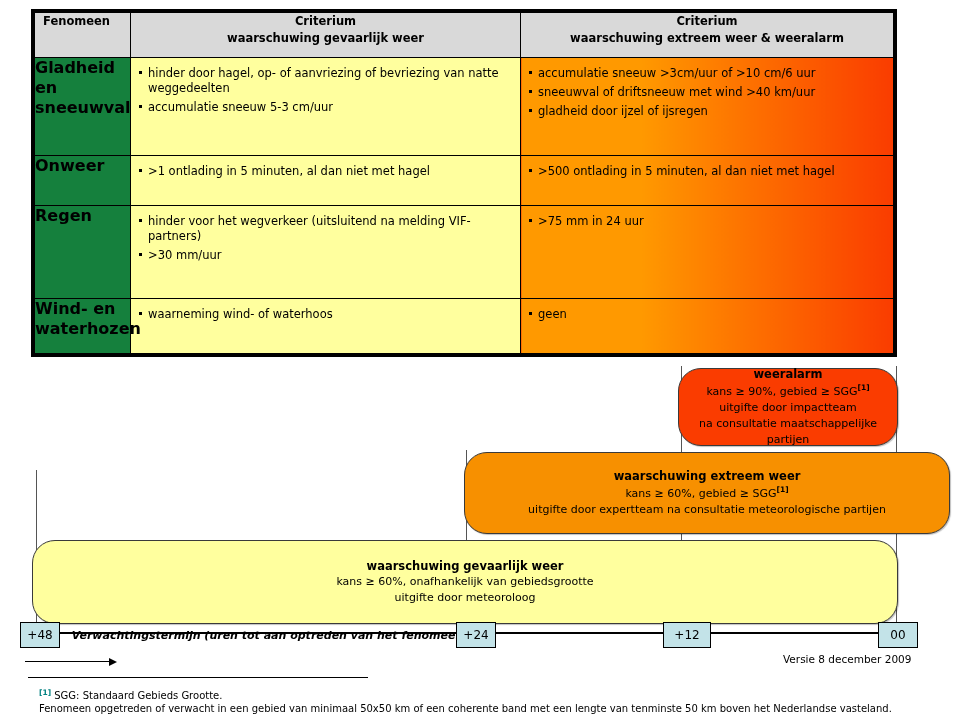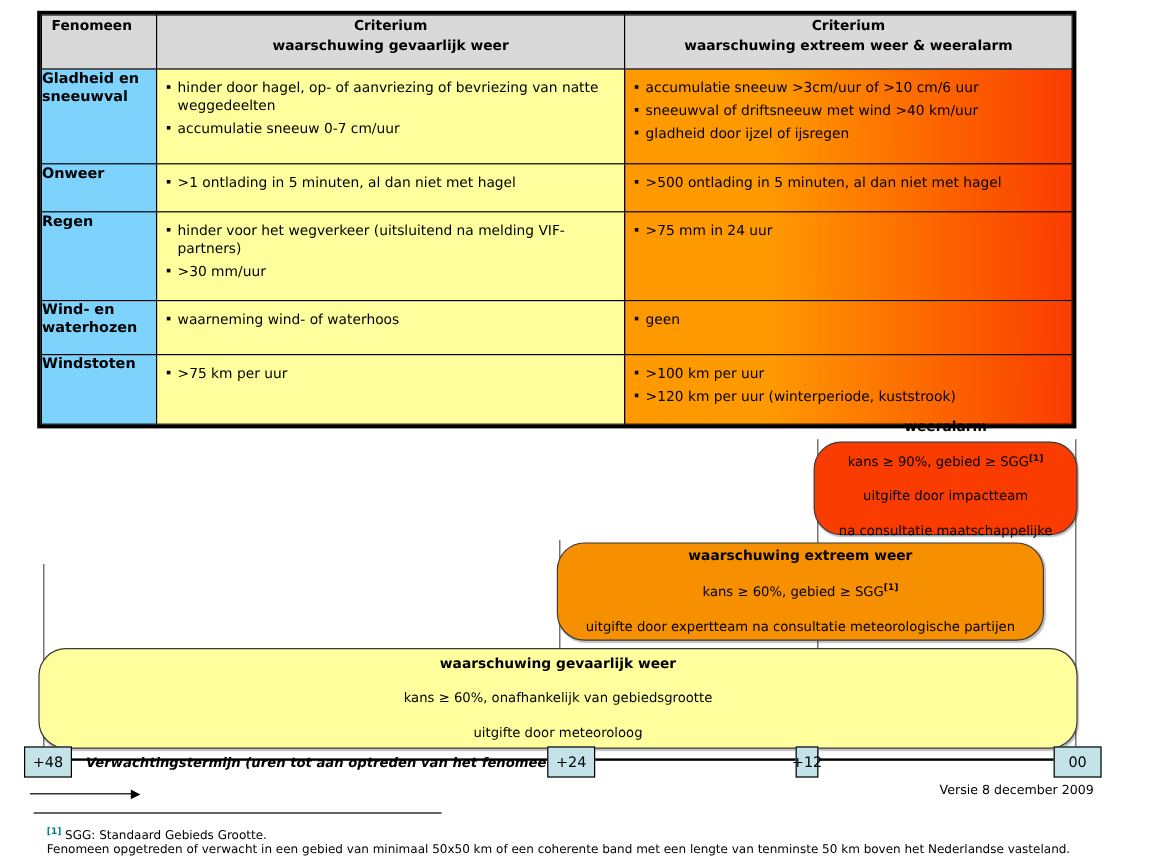--- a/index.html
+++ b/index.html
@@ -38,23 +38,23 @@
     padding:7px 4px 4px 4px;
     line-height:1.5;
   }
   thead th.th-phen{
     text-align:left;padding-left:8px;vertical-align:top;
   }
   thead .th-l1{display:block;}
   thead .th-l2{display:block;}
 
   td.phen{
-    background:#7dd3fc;
+    background:#15803d;
     font-weight:bold;
-    font-size:12px;
+    font-size:16px;
     padding:7px 5px 5px 8px;
     line-height:1.25;
     color:#000;
   }
   td.c1{
     background:#ffff9e;
     padding:6px 8px 5px 7px;
   }
   td.c2{
     background:linear-gradient(to right,#ff9900 0%,#ff9900 32%,#fa3c00 100%);
@@ -80,29 +80,29 @@
     position:absolute;
     border:1px solid #3a3a3a;
     border-radius:23px;
     box-sizing:border-box;
     text-align:center;
     color:#000;
     display:flex;flex-direction:column;justify-content:center;align-items:center;
     box-shadow:1px 1px 1px rgba(0,0,0,.25);
   }
   .wbox .wtitle{font-weight:bold;font-size:11.5px;line-height:1.45;}
-  .wbox .wline{font-size:11px;line-height:1.45;margin-top:13px;}
+  .wbox .wline{font-size:11px;line-height:1.45;}
   .sup{font-size:7.5px;vertical-align:super;font-weight:bold;}
 
   .box-alarm{
     left:678px;top:8px;width:220px;height:78px;
     background:#fa3c00;
   }
   .box-extreem{
-    left:464px;top:92px;width:406px;height:82px;
+    left:464px;top:92px;width:486px;height:82px;
     background:#f79000;
   }
   .box-gevaarlijk{
     left:32px;top:180px;width:866px;height:84px;
     background:#ffff9e;
   }
 
   .tmark{
     position:absolute;top:262px;height:26px;
     background:#c3e3e8;border:1px solid #000;box-sizing:border-box;
@@ -161,21 +161,21 @@
           <span class="th-l2">waarschuwing extreem weer &amp; weeralarm</span>
         </th>
       </tr>
     </thead>
     <tbody id="crit-body">
         <tr style="height: 52px;">
           <td class="phen">Gladheid en sneeuwval</td>
           <td class="c1">
             <ul class="bul">
               <li>hinder door hagel, op- of aanvriezing of bevriezing van natte weggedeelten</li>
-              <li>accumulatie sneeuw 0-7 cm/uur</li>
+              <li>accumulatie sneeuw 5-3 cm/uur</li>
             </ul>
           </td>
           <td class="c2">
             <ul class="bul">
               <li>accumulatie sneeuw &gt;3cm/uur of &gt;10 cm/6 uur</li>
               <li>sneeuwval of driftsneeuw met wind &gt;40 km/uur</li>
               <li>gladheid door ijzel of ijsregen</li>
             </ul>
           </td>
         </tr>
@@ -209,34 +209,20 @@
         <tr style="height: 42px;">
           <td class="phen">Wind- en waterhozen</td>
           <td class="c1">
             <ul class="bul">
               <li>waarneming wind- of waterhoos</li>
             </ul>
           </td>
           <td class="c2">
             <ul class="bul">
               <li>geen</li>
-            </ul>
-          </td>
-        </tr>
-        <tr style="height: 46px;">
-          <td class="phen">Windstoten</td>
-          <td class="c1">
-            <ul class="bul">
-              <li>&gt;75 km per uur</li>
-            </ul>
-          </td>
-          <td class="c2">
-            <ul class="bul">
-              <li>&gt;100 km per uur</li>
-              <li>&gt;120 km per uur (winterperiode, kuststrook)</li>
             </ul>
           </td>
         </tr>
       </tbody>
   </table>
 </div>
 
 <div class="diagram">
 
   <div class="tickline" style="left:36px;top:110px;height:162px;"></div>
@@ -262,21 +248,21 @@
   <div class="wbox box-gevaarlijk">
     <div class="wtitle">waarschuwing gevaarlijk weer</div>
     <div class="wline">kans ≥ 60%, onafhankelijk van gebiedsgrootte</div>
     <div class="wline">uitgifte door meteoroloog</div>
   </div>
 
   <div class="tl-caption">Verwachtingstermijn (uren tot aan optreden van het fenomeen)</div>
 
   <div class="tmark" style="left:20px;width:40px;">+48</div>
   <div class="tmark" style="left:456px;width:40px;text-align:center;">+24</div>
-  <div class="tmark" style="left:663px;width:19px;">+12</div>
+  <div class="tmark" style="left:663px;width:48px;">+12</div>
   <div class="tmark" style="left:878px;width:40px;">00</div>
 </div>
 
 <div class="foot-arrow"></div>
 <div class="foot-rule"></div>
 
 <div class="versie">Versie 8 december 2009</div>
 
 <div class="fnote fnote1"><span class="fnref">[1]</span> <span>SGG: Standaard Gebieds Grootte.</span></div>
 <div class="fnote fnote2">Fenomeen opgetreden of verwacht in een gebied van minimaal 50x50 km of een coherente band met een lengte van tenminste 50 km boven het Nederlandse vasteland.</div>

